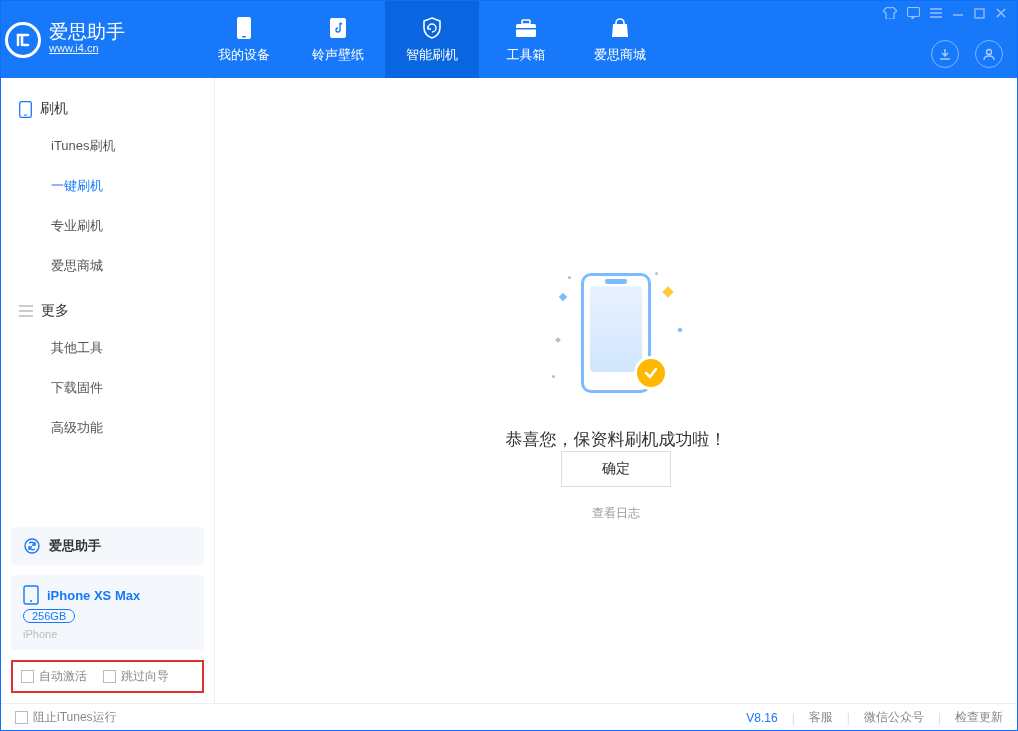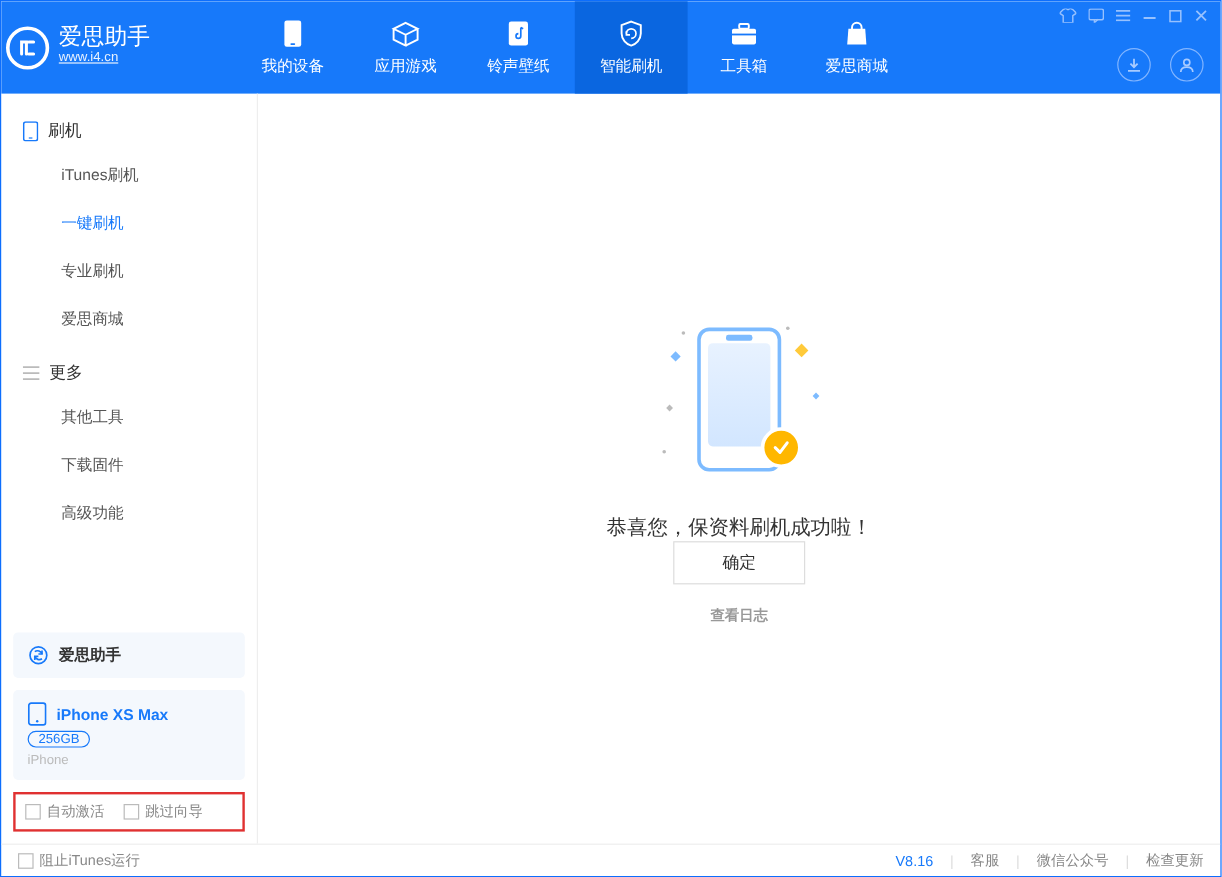--- a/index.html
+++ b/index.html
@@ -39,21 +39,21 @@
 .notch { width:22px; height:5px; background:#7dbbff; border-radius:2px; position:absolute; top:3px; left:50%; transform:translateX(-50%); }
 .check-badge { width:34px; height:34px; background:#ffb700; border:3px solid #fff; border-radius:50%; position:absolute; right:8px; bottom:18px; display:flex; align-items:center; justify-content:center; }
 .sparkle { width:6px; height:6px; background:#7dbbff; position:absolute; transform:rotate(45deg); }
 .sparkle.s1 { left:4px; top:26px; }
 .sparkle.s2 { right:4px; top:20px; width:8px; height:8px; background:#ffca3a; }
 .sparkle.s3 { right:-6px; top:60px; width:4px; height:4px; }
 .sparkle.s4 { left:0px; top:70px; width:4px; height:4px; background:#bbb; }
 .dot { width:3px; height:3px; background:#bbb; border-radius:50%; position:absolute; }
 .success-text { font-size:17px; color:#333; }
 .ok-btn { border:1px solid #ddd; background:#fff; padding:8px 40px; font-size:14px; color:#333; cursor:pointer; margin-bottom:18px; }
-.log-link { font-size:12px; color:#999; cursor:pointer;font-weight:bold; }
+.log-link { font-size:12px; color:#999; cursor:pointer; }
 .footer { height: 28px; border-top:1px solid #eee; display:flex; align-items:center; padding:0 14px; font-size:12px; color:#888; }
 .footer .chk { color:#888; }
 .footer-right { margin-left:auto; display:flex; align-items:center; gap:14px; }
 .footer-right .sep { color:#ddd; }
 .footer-right span { cursor:pointer; }
 .v { color:#1779fa; }
 svg { display:block; }
 </style>
 </head>
 <body>
@@ -72,28 +72,20 @@
   </div>
   <div class="nav">
     <div class="nav-item">
       <div class="nav-icon">
           <svg width="18" height="24">
             <rect x="2" y="1" width="14" height="22" rx="2" fill="#fff"></rect>
             <rect x="7" y="20" width="4" height="1.5" rx="0.75" fill="#1779fa"></rect>
           </svg>
         </div>
       <span>我的设备</span>
-    </div>
-    <div class="nav-item">
-      <div class="nav-icon">
-          <svg width="24" height="22">
-            <path d="M12 2 L22 7 L12 12 L2 7 Z M2 7 L2 16 L12 21 L12 12 M22 7 L22 16 L12 21" fill="none" stroke="#fff" stroke-width="1.6"></path>
-          </svg>
-        </div>
-      <span>应用游戏</span>
     </div>
     <div class="nav-item">
       <div class="nav-icon">
           <svg width="20" height="24">
             <rect x="2" y="2" width="16" height="20" rx="2" fill="#fff"></rect>
             <path d="M12 7 L12 14 A2 2 0 1 1 10 12 M12 7 L14 8" stroke="#1779fa" stroke-width="1.4" fill="none"></path>
           </svg>
         </div>
       <span>铃声壁纸</span>
     </div>

